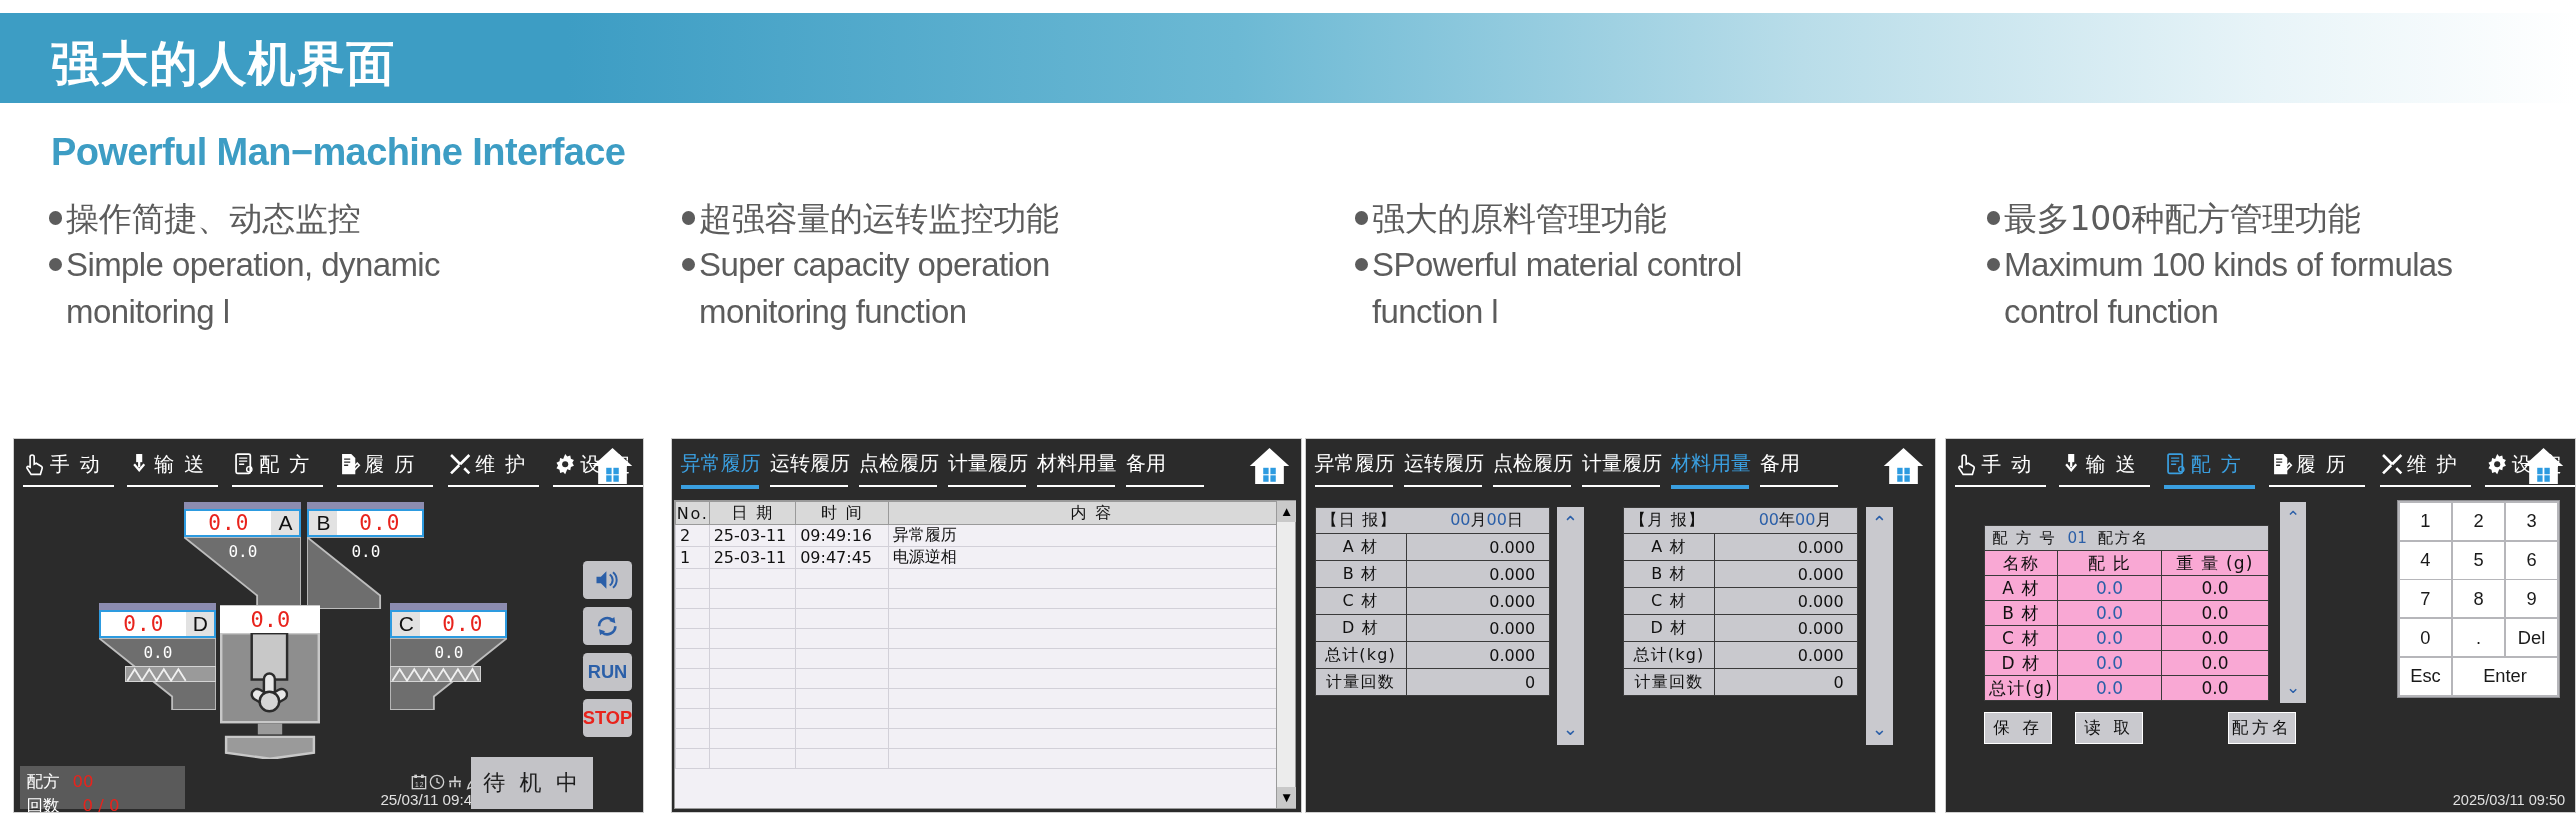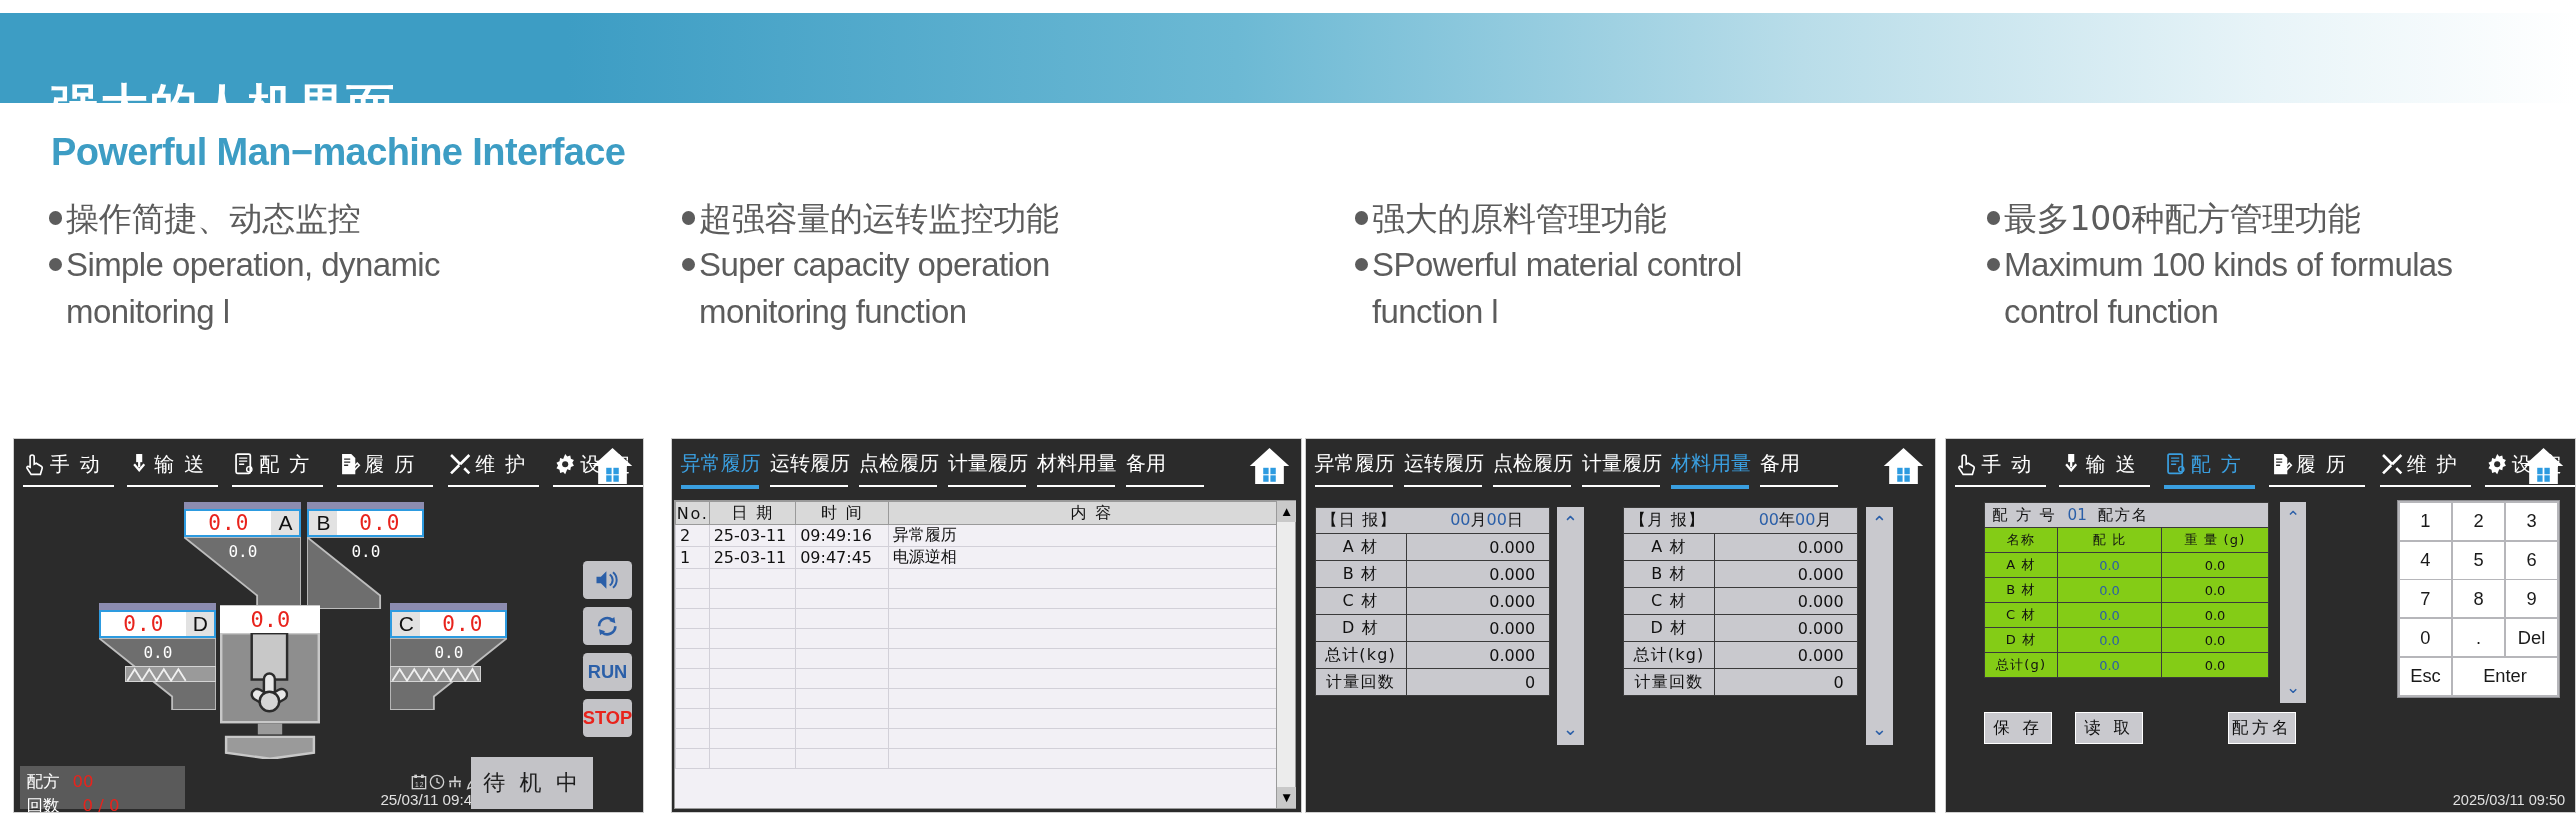--- a/index.html
+++ b/index.html
@@ -9,21 +9,20 @@
 
   
   .header-band {
     position: absolute; left: 0; top: 13.4px; width: 2576px; height: 90px;
     background: linear-gradient(to right, #3d9dc4 0%, #3d9dc4 22%, #6cb9d4 48%, #b9dde9 70%, #e8f4f8 88%, #ffffff 100%);
   }
   .header-title {
     position: absolute; left: 51px; top: 32px;
     font-size: 48px; font-weight: bold; color: #ffffff; letter-spacing: 1.2px;
     font-family: "DejaVu Sans", "Liberation Sans", sans-serif;
-    margin-top: 43px;
   }
   .subtitle {
     position: absolute; left: 51px; top: 131px;
     font-size: 38px; font-weight: bold; color: #3d9dc4; letter-spacing: -0.6px;
     font-family: "Liberation Sans", sans-serif;
   }
 
   
   .features { position: absolute; left: 0; top: 198px; width: 2576px; height: 165px; }
   .feature-col { position: absolute; top: 0; width: 610px; }
@@ -143,25 +142,25 @@
      padding-right: 13.4px; }
   .rep-scroll { position: absolute; top: 68px; width: 27px; height: 238px;
      background: #c9c9ce; display: flex; flex-direction: column;
      align-items: center; justify-content: space-between; padding: 4.9px 0;
      color: #2b5fa8; font-size: 18.3px; }
 
   
   .recipe { position: absolute; left: 38px; top: 63px; width: 285px; }
   .rc-head { background: #c9c9ce; border: 1.2px solid #3a3a3a; height: 26px;
      display: flex; align-items: center; padding: 0 7.3px; font-size: 15.2px;
-     color: #111; font-family: "DejaVu Sans", sans-serif; }
+     color: #111; font-family: "DejaVu Sans", sans-serif; margin-top: 23px; }
   .rc-head .lbl { letter-spacing: 1.8px; }
   .rc-head .num { color: #2b5fa8; margin: 0 11px; }
   .rc-row { display: flex; height: 25px; border: 1.2px solid #3a3a3a; border-top: none;
-     background: #84cc16; font-size: 13px; color: #111; font-family: "DejaVu Sans", sans-serif; }
+     background: #f9a8d4; font-size: 17px; color: #111; font-family: "DejaVu Sans", sans-serif; }
   .rc-row .c0 { width: 73px; display: flex; align-items: center; justify-content: center;
      border-right: 1.2px solid #3a3a3a; letter-spacing: 1.2px; }
   .rc-row .c1 { width: 104px; display: flex; align-items: center; justify-content: center;
      border-right: 1.2px solid #3a3a3a; color: #2b5fa8; }
   .rc-row .c2 { flex: 1; display: flex; align-items: center; justify-content: center; }
   .rc-row.hdr .c1, .rc-row.hdr .c2 { color: #111; letter-spacing: 1.2px; }
   .rc-scroll { position: absolute; left: 334px; top: 63px; width: 26px; height: 201px;
      background: #c9c9ce; display: flex; flex-direction: column;
      align-items: center; justify-content: space-between; padding: 4.9px 0;
      color: #2b5fa8; font-size: 17px; }

